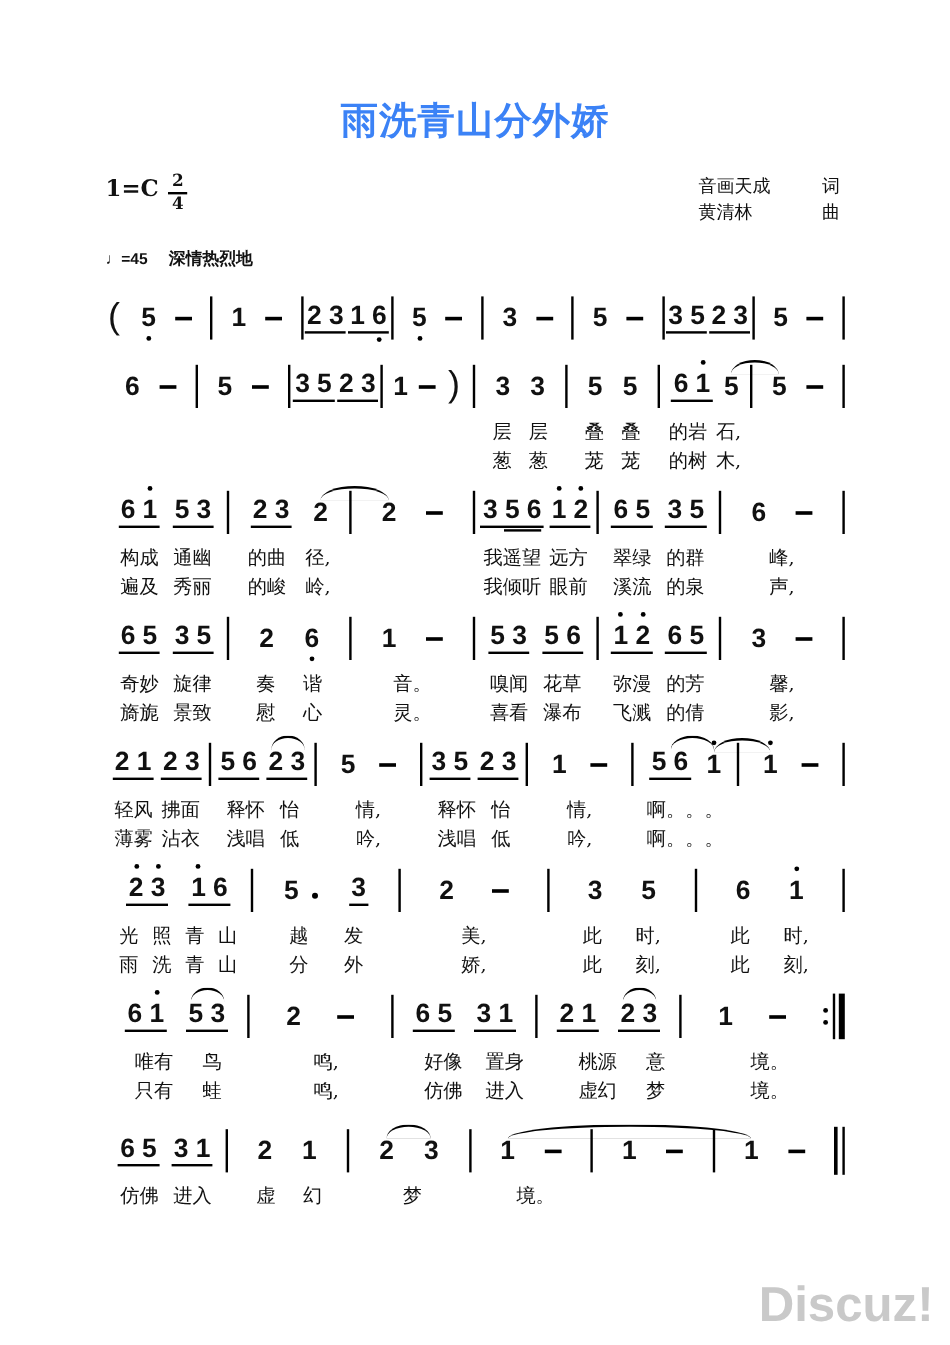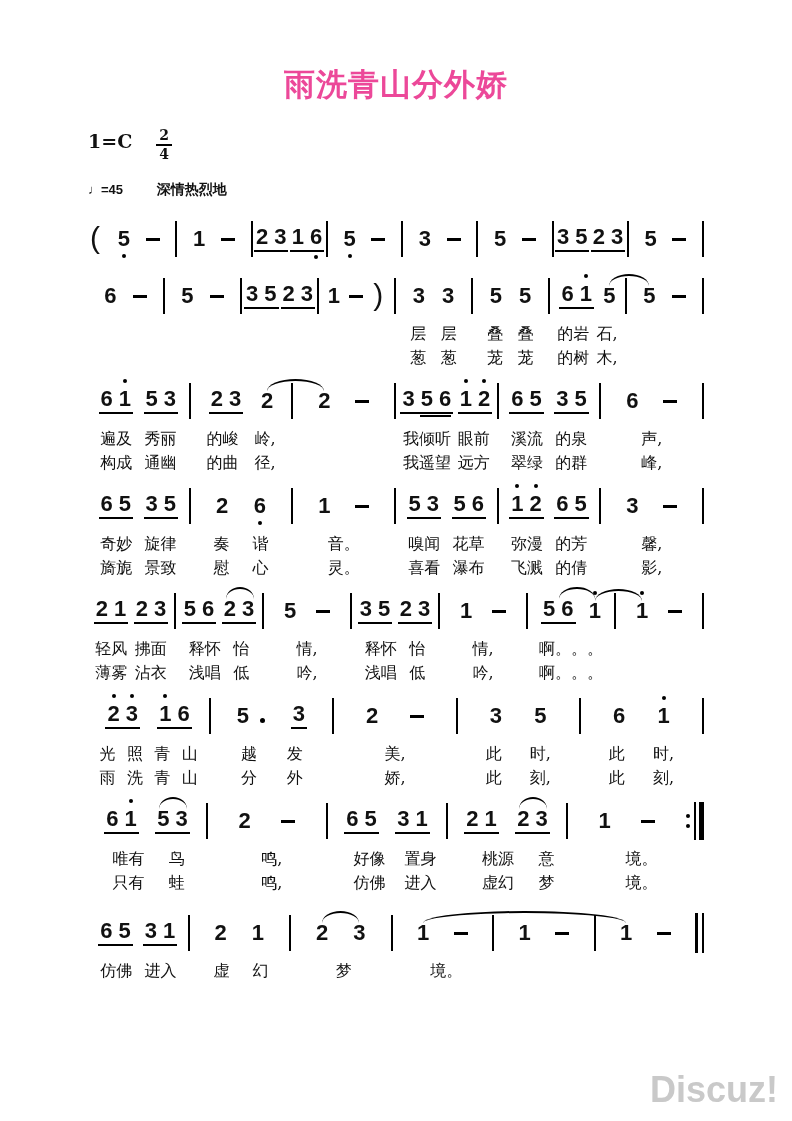--- a/index.html
+++ b/index.html
@@ -2,30 +2,30 @@
 <html><head>
 <meta charset="utf-8">
 <style>
   html,body{margin:0;padding:0;background:#e8e8e8;}
   .page{position:relative;width:792px;height:1121px;background:#ffffff;margin:0 auto;
         font-family:"Liberation Sans",sans-serif;color:#111;overflow:hidden;}
   .title{margin:0;padding-top:64px;text-align:center;font-size:31px;font-weight:700;
          letter-spacing:1px;font-family:"Liberation Sans",sans-serif;}
   .keyrow{display:flex;justify-content:space-between;align-items:flex-start;
           margin:24px 92px 0 88px;}
-  .keysig{display:flex;align-items:flex-start;gap:24px;font-family:"DejaVu Serif","Liberation Serif",serif;
+  .keysig{display:flex;align-items:flex-start;gap:8px;font-family:"DejaVu Serif","Liberation Serif",serif;
           font-size:19px;font-weight:700;}
   .frac{display:inline-flex;flex-direction:column;align-items:center;font-size:14px;line-height:1.05;margin-top:-2px;}
   .frac .num{border-bottom:2px solid #000;padding:0 3px 1px;}
   .frac .den{padding-top:1px;}
   .credits{display:flex;flex-direction:column;gap:3px;font-size:15px;
            font-family:"DejaVu Serif","Liberation Serif",serif;}
   .crow{display:flex;justify-content:space-between;width:118px;}
   .temporow{margin:20px 0 0 88px;font-size:13px;font-weight:700;}
-  .temporow .texpr{margin-left:30px;font-size:14px;}
+  .temporow .texpr{margin-left:14px;font-size:14px;}
   .score{margin:16px 88px 0 88px;}
   .system{margin-bottom:9px;}
   .system:last-child{margin-top:16px;}
   .notes{position:relative;display:flex;align-items:center;height:48px;}
   .measure{flex:1;display:flex;justify-content:space-evenly;align-items:center;min-width:0;}
   .bar{flex:none;width:2px;height:36px;background:#000;}
   .note{position:relative;font-size:22px;font-weight:700;line-height:1;
         font-family:"Liberation Sans",sans-serif;}
   .d{position:absolute;left:50%;transform:translateX(-50%);width:4px;height:4px;
      border-radius:50%;background:#000;}
@@ -44,37 +44,47 @@
   .rep .thin{width:2px;height:38px;background:#000;}
   .rep .thick{width:5px;height:38px;background:#000;}
   .fin{flex:none;display:flex;gap:4px;}
   .fin i{width:2.5px;height:40px;background:#000;}
   .arc{position:absolute;border-top:2px solid #000;border-radius:50% 50% 0 0/100% 100% 0 0;}
   .lyr{display:flex;margin-top:3px;height:21px;}
   .lyr .cell{flex:1;display:flex;justify-content:space-evenly;align-items:center;min-width:0;}
   .lyr .sp{flex:none;width:2px;}
   .chunk{font-size:16px;white-space:nowrap;line-height:1.2;
          font-family:"DejaVu Serif","Liberation Serif",serif;}
-  .watermark{position:absolute;right:14px;bottom:10px;font-size:36px;font-weight:700;
+  .watermark{position:absolute;right:14px;bottom:10px;font-size:41px;font-weight:700;
              font-family:"Liberation Sans",sans-serif;}
 </style>
 </head>
 <body>
 
 <div class="page">
 
-  <h1 class="title" style="color: #ec4899;">雨洗青山分外娇</h1>
+  <h1 class="title" style="color: #3b82f6; margin-top: 16px;">雨洗青山分外娇</h1>
 
   <div class="keyrow">
     <div class="keysig">
       <span>1=C</span>
       <span class="frac">
         <span class="num">2</span>
         <span class="den">4</span>
       </span>
+    </div>
+    <div class="credits">
+      <div class="crow">
+        <span>音画天成</span>
+        <span>词</span>
+      </div>
+      <div class="crow">
+        <span>黄清林</span>
+        <span>曲</span>
+      </div>
     </div>
   </div>
 
   <div class="temporow">
     <span class="tnote">♩</span><span>=45</span>
     <span class="texpr">深情热烈地</span>
   </div>
 
   <div id="score" class="score">
       <div class="system">
@@ -295,20 +305,48 @@
           <span class="bar"></span>
           <div class="measure">
             <span class="note">6</span>
             <span class="dash"></span>
           </div>
           <span class="bar"></span>
           <div class="arc" style="left: 179px; width: 57px; top: 2px; height: 10px;"></div>
         </div>
         <div class="lyr">
           <div class="cell">
+            <span class="chunk">构成</span>
+            <span class="chunk">通幽</span>
+          </div>
+          <span class="sp"></span>
+          <div class="cell">
+            <span class="chunk">的曲</span>
+            <span class="chunk">径,</span>
+          </div>
+          <span class="sp"></span>
+          <div class="cell"></div>
+          <span class="sp"></span>
+          <div class="cell">
+            <span class="chunk">我遥望</span>
+            <span class="chunk">远方</span>
+          </div>
+          <span class="sp"></span>
+          <div class="cell">
+            <span class="chunk">翠绿</span>
+            <span class="chunk">的群</span>
+          </div>
+          <span class="sp"></span>
+          <div class="cell">
+            <span class="chunk">峰,</span>
+          </div>
+          <span class="sp"></span>
+        </div>
+        <div class="lyr">
+          <div class="cell">
             <span class="chunk">遍及</span>
             <span class="chunk">秀丽</span>
           </div>
           <span class="sp"></span>
           <div class="cell">
             <span class="chunk">的峻</span>
             <span class="chunk">岭,</span>
           </div>
           <span class="sp"></span>
           <div class="cell"></div>
@@ -318,48 +356,20 @@
             <span class="chunk">眼前</span>
           </div>
           <span class="sp"></span>
           <div class="cell">
             <span class="chunk">溪流</span>
             <span class="chunk">的泉</span>
           </div>
           <span class="sp"></span>
           <div class="cell">
             <span class="chunk">声,</span>
-          </div>
-          <span class="sp"></span>
-        </div>
-        <div class="lyr">
-          <div class="cell">
-            <span class="chunk">构成</span>
-            <span class="chunk">通幽</span>
-          </div>
-          <span class="sp"></span>
-          <div class="cell">
-            <span class="chunk">的曲</span>
-            <span class="chunk">径,</span>
-          </div>
-          <span class="sp"></span>
-          <div class="cell"></div>
-          <span class="sp"></span>
-          <div class="cell">
-            <span class="chunk">我遥望</span>
-            <span class="chunk">远方</span>
-          </div>
-          <span class="sp"></span>
-          <div class="cell">
-            <span class="chunk">翠绿</span>
-            <span class="chunk">的群</span>
-          </div>
-          <span class="sp"></span>
-          <div class="cell">
-            <span class="chunk">峰,</span>
           </div>
           <span class="sp"></span>
         </div>
       </div>
       <div class="system">
         <div class="notes">
           <div class="measure">
             <span class="grp">
               <span class="note">6</span>
               <span class="note">5</span>

